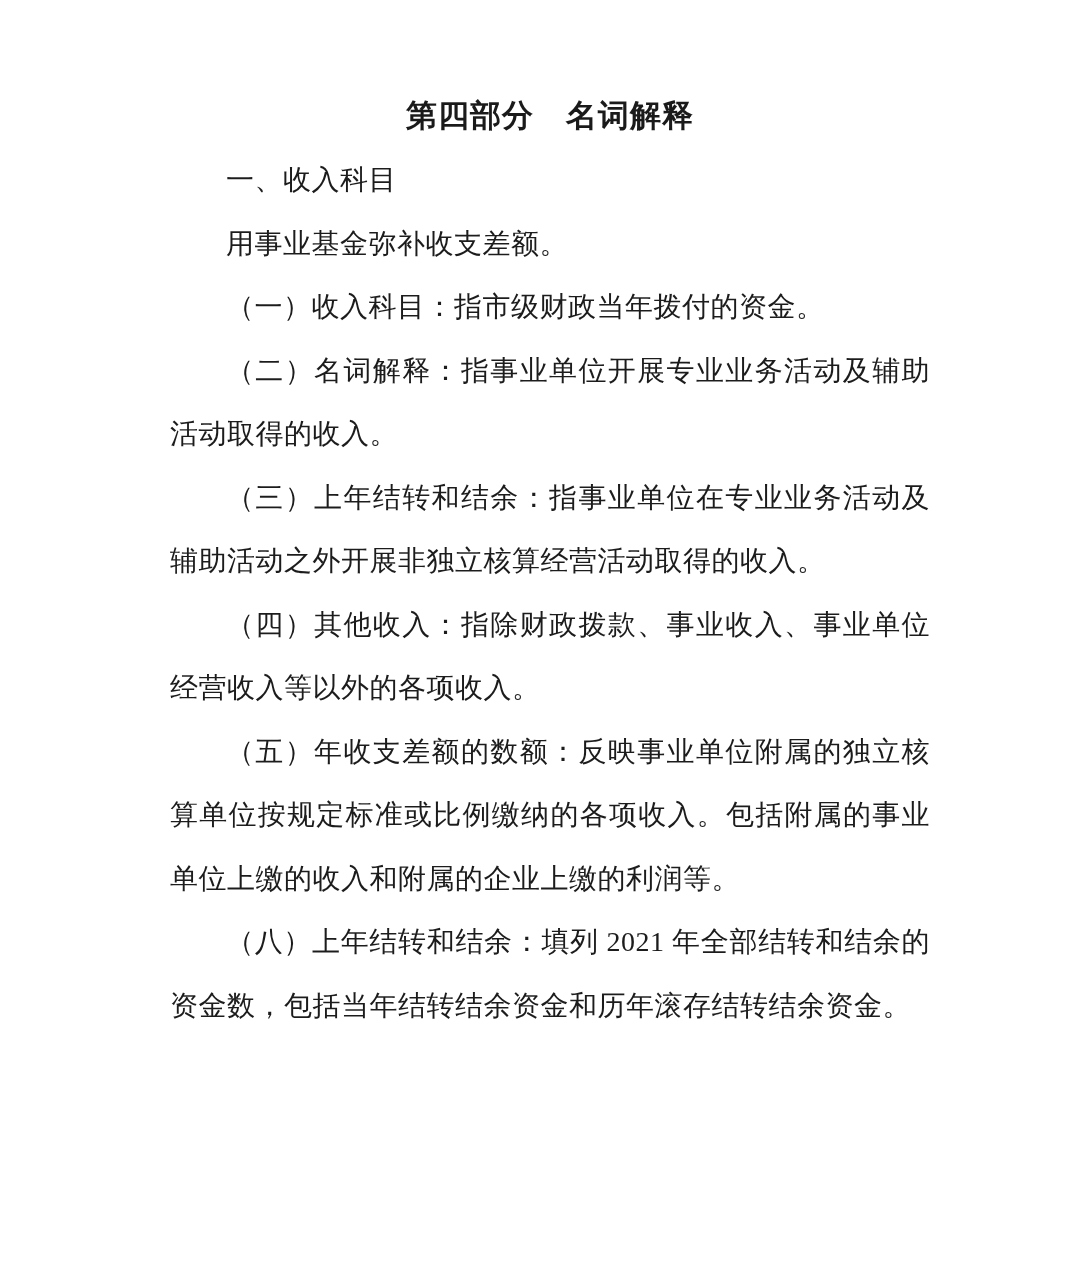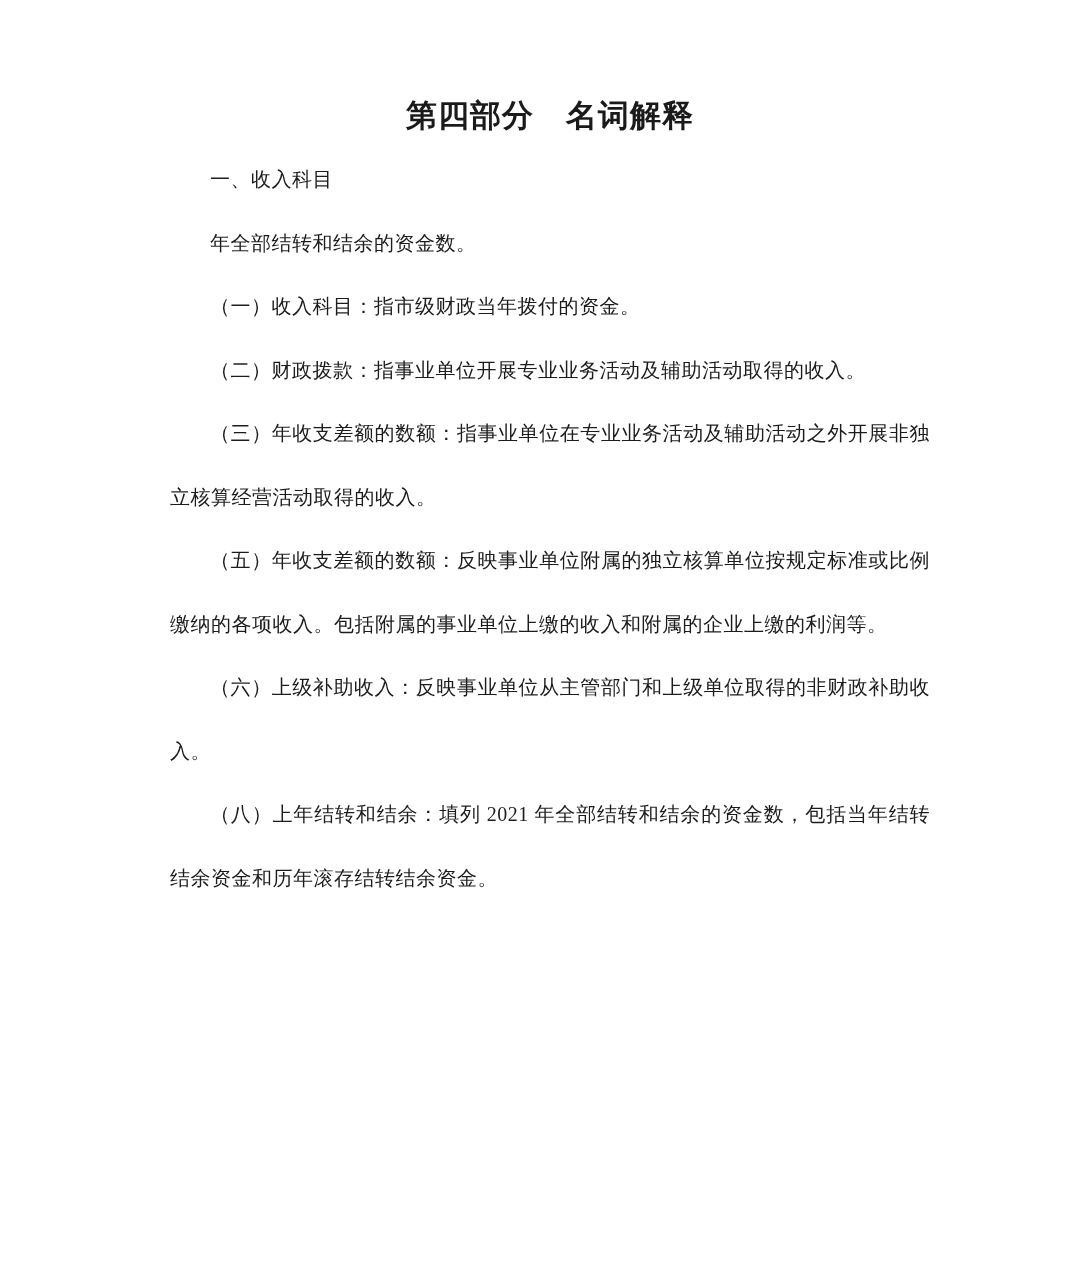--- a/index.html
+++ b/index.html
@@ -26,45 +26,45 @@
     font-family: "Liberation Sans", "DejaVu Sans", sans-serif;
     font-weight: 700;
     font-size: 31px;
     line-height: 64px;
     text-align: center;
     letter-spacing: 1px;
     color: #1a1a1a;
   }
   .para {
     margin: 0;
-    font-size: 20px;
+    font-size: 28px;
     line-height: 63.5px;
     text-indent: 2em;
     text-align: justify;
     text-justify: inter-ideograph;
     letter-spacing: 0.5px;
     color: #1c1c1c;
   }
 </style>
 </head>
 <body>
 
 <div class="page">
   <h1 class="doc-title">第四部分　名词解释</h1>
 
   <p class="para">一、收入科目</p>
 
-  <p class="para">年全部结转和结余的资金数。</p>
+  <p class="para">用事业基金弥补收支差额。</p>
 
   <p class="para">（一）收入科目：指市级财政当年拨付的资金。</p>
 
-  <p class="para">（二）财政拨款：指事业单位开展专业业务活动及辅助活动取得的收入。</p>
+  <p class="para">（二）名词解释：指事业单位开展专业业务活动及辅助活动取得的收入。</p>
 
-  <p class="para">（三）年收支差额的数额：指事业单位在专业业务活动及辅助活动之外开展非独立核算经营活动取得的收入。</p>
+  <p class="para">（三）上年结转和结余：指事业单位在专业业务活动及辅助活动之外开展非独立核算经营活动取得的收入。</p>
 
+  <p class="para">（四）其他收入：指除财政拨款、事业收入、事业单位经营收入等以外的各项收入。</p>
 
   <p class="para">（五）年收支差额的数额：反映事业单位附属的独立核算单位按规定标准或比例缴纳的各项收入。包括附属的事业单位上缴的收入和附属的企业上缴的利润等。</p>
 
-  <p class="para">（六）上级补助收入：反映事业单位从主管部门和上级单位取得的非财政补助收入。</p>
 
 
   <p class="para">（八）上年结转和结余：填列 2021 年全部结转和结余的资金数，包括当年结转结余资金和历年滚存结转结余资金。</p>
 </div>
 
 </body></html>

